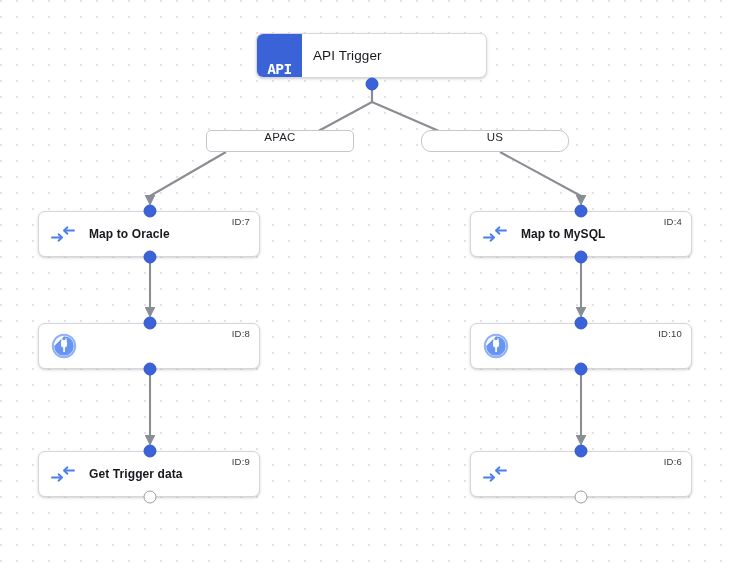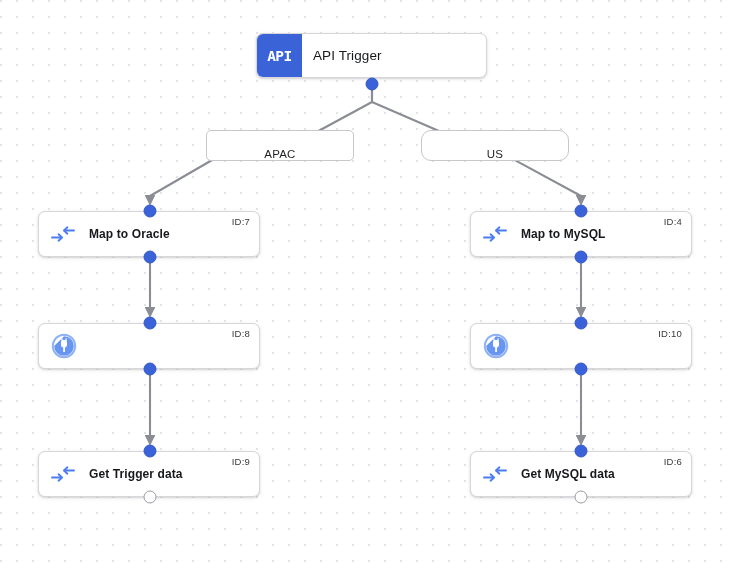--- a/index.html
+++ b/index.html
@@ -58,21 +58,21 @@
   
   #node-trigger {
     left: 256px; top: 33px;
     width: 231px; height: 45px;
     padding: 0;
     overflow: hidden;
   }
   .api-badge {
     width: 45px; height: 100%;
     background: #3a63d8;
-    display: flex; align-items: center; justify-content: center;
+    display: flex; align-items: flex-end; justify-content: center;
     flex: 0 0 auto;
   }
   .api-badge span {
     color: #ffffff;
     font-family: "DejaVu Sans Mono", monospace;
     font-size: 14.5px;
     font-weight: bold;
     letter-spacing: -0.5px;
   }
   #node-trigger .node-label {
@@ -105,26 +105,26 @@
     border: 1px solid #3558c2;
   }
   .handle.empty {
     background: #ffffff;
     border: 1.5px solid #9a9ca1;
   }
 
   
   .branch-label {
     position: absolute;
-    height: 31px;
+    height: 22px;
     background: #ffffff;
     border: 1px solid #c6c7cb;
     border-radius: 5px;
     display: flex;
-    align-items: flex-end;
+    align-items: flex-start;
     justify-content: center;
     font-size: 11.5px;
     color: #1e2024;
     letter-spacing: 0.2px;
   }
 </style>
 </head>
 <body>
 
 <div id="canvas">
@@ -257,19 +257,18 @@
     <div class="node-icon icon-map">
       <svg width="24" height="20" viewBox="0 0 24 20">
         <g stroke="#4c7df0" stroke-width="1.9" fill="none" stroke-linecap="round" stroke-linejoin="round">
           <line x1="1" y1="13.5" x2="10.5" y2="13.5"></line>
           <polyline points="7.6,10.3 11,13.5 7.6,16.7"></polyline>
           <line x1="23" y1="6.5" x2="13.5" y2="6.5"></line>
           <polyline points="16.4,3.3 13,6.5 16.4,9.7"></polyline>
         </g>
       </svg>
     </div>
-    <div class="node-label">Get MySQL data</div>
     <div class="node-id">ID:6</div>
   </div>
   <div class="handle filled" style="left:581px; top:451px;"></div>
   <div class="handle empty" style="left:581px; top:497px;"></div>
 
 </div>
 
 </body></html>

